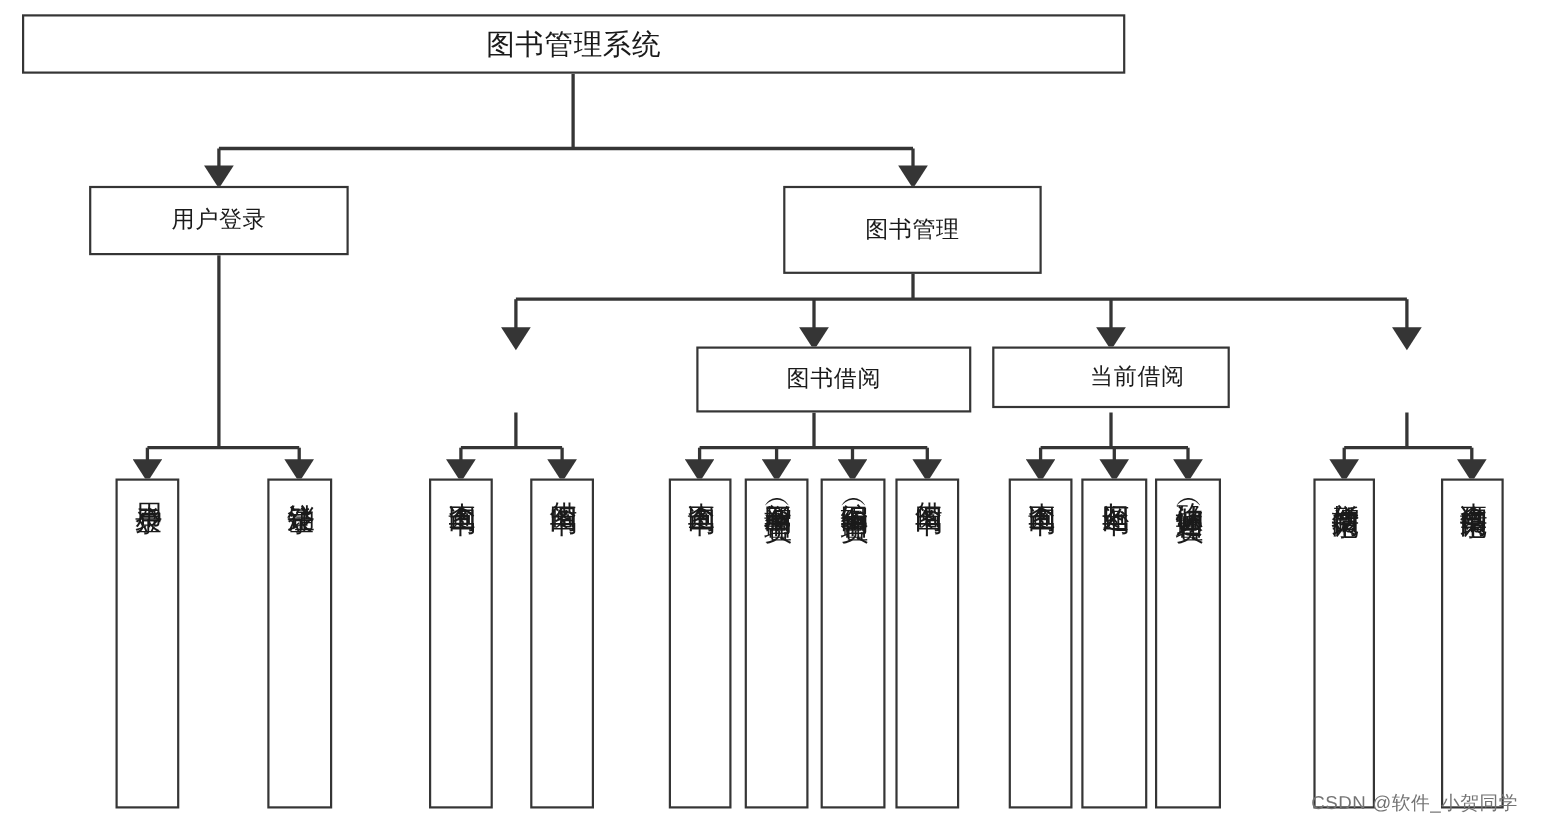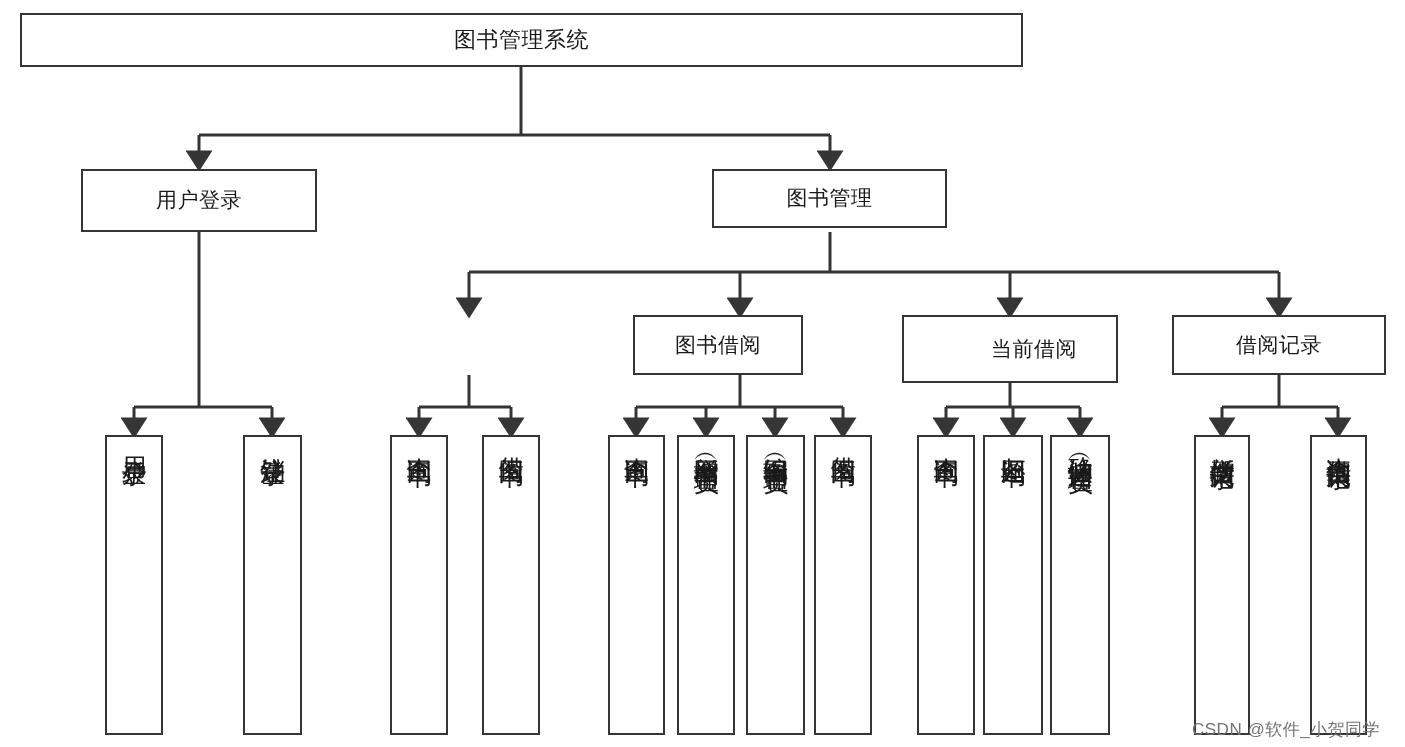--- a/index.html
+++ b/index.html
@@ -54,21 +54,21 @@
     padding-top: 0;
   }
   .node.vertical .node-label {
     writing-mode: vertical-rl;
     text-orientation: upright;
     font-size: 25px;
     letter-spacing: 2px;
     white-space: nowrap;
     margin: 0 auto;
   }
-  .node.root .node-label { font-size: 22px; }
+  .node.root .node-label { font-size: 26px; }
   .watermark {
     position: absolute;
     font-size: 17px;
     color: #737373;
     white-space: nowrap;
     z-index: 5;
     letter-spacing: 0.5px;
   }
 </style>
 </head>
@@ -138,32 +138,29 @@
     </g>
   </svg>
 
   <div class="node horizontal root" style="left: 20px; top: 13px; width: 1003px; height: 54px;">
     <span class="node-label">图书管理系统</span>
   </div>
 
   <div class="node horizontal" style="left: 81px; top: 169px; width: 236px; height: 63px;">
     <span class="node-label">用户登录</span>
   </div>
-  <div class="node horizontal" style="left: 712px; top: 169px; width: 235px; height: 59px;">
+  <div class="node horizontal" style="left: 712px; top: 169px; width: 235px; height: 80px;">
     <span class="node-label">图书管理</span>
   </div>
 
-  <div class="node horizontal" style="left: 633px; top: 315px; width: 170px; height: 60px;">
+  <div class="node horizontal" style="left: 633px; top: 315px; width: 250px; height: 60px;">
     <span class="node-label">图书借阅</span>
   </div>
-  <div class="node horizontal" style="left: 902px; top: 315px; width: 216px; height: 68px; padding-left: 48px;">
+  <div class="node horizontal" style="left: 902px; top: 315px; width: 216px; height: 56px; padding-left: 48px;">
     <span class="node-label">当前借阅</span>
-  </div>
-  <div class="node horizontal" style="left: 1172px; top: 315px; width: 214px; height: 60px;">
-    <span class="node-label">借阅记录</span>
   </div>
 
   <div class="node vertical" style="left: 105px; top: 435px; width: 58px; height: 300px;">
     <span class="node-label">用户登录</span>
   </div>
   <div class="node vertical" style="left: 243px; top: 435px; width: 59px; height: 300px;">
     <span class="node-label">注销登录</span>
   </div>
   <div class="node vertical" style="left: 390px; top: 435px; width: 58px; height: 300px;">
     <span class="node-label">查询图书</span>

